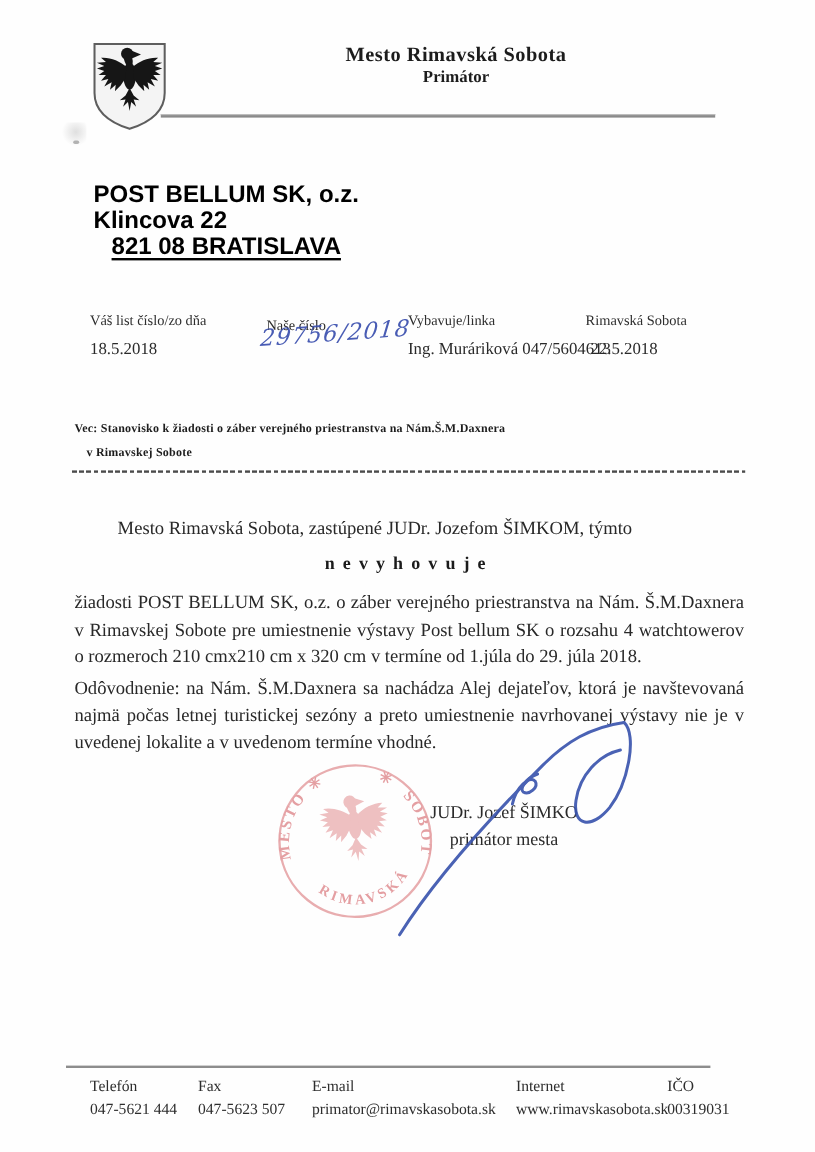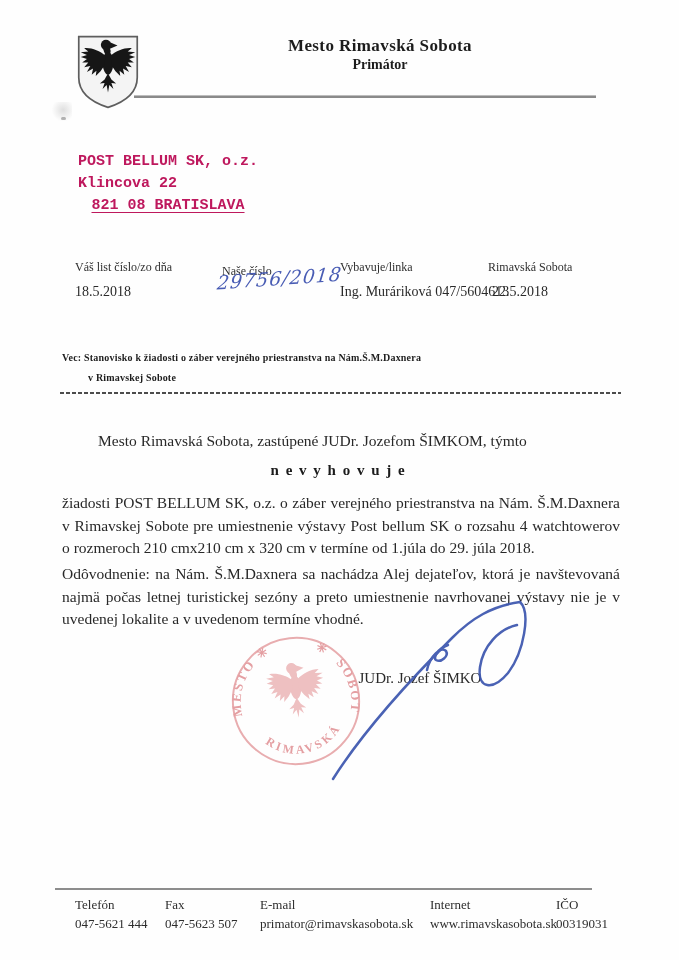--- a/index.html
+++ b/index.html
@@ -14,22 +14,22 @@
   .header-text{left:160px;top:36px;width:440px;text-align:center;color:#1c1c1c;}
   .header-org{font-size:17px;font-weight:bold;letter-spacing:.4px;}
   .header-dept{font-size:14px;font-weight:bold;margin-top:1px;}
   .header-addr{font-size:14.5px;font-weight:bold;margin-top:2px;letter-spacing:.3px;}
   .header-rule{left:134px;top:95px;width:462px;height:2px;background:#8a8a8a;border-top:1px solid #bdbdbd;}
   
   .artifact1{left:50px;top:102px;width:22px;height:20px;
     background:radial-gradient(circle at 60% 40%, rgba(130,130,130,.25), rgba(130,130,130,0) 65%);}
   .artifact2{left:61px;top:117px;width:5px;height:3px;background:rgba(95,95,95,.45);border-radius:2px;}
   
-  .recipient{left:78px;top:151px;font-family:Liberation Mono, monospace;font-weight:bold;
-    font-size:15px;line-height:22px;color:#be185d;}
+  .recipient{left:78px;top:151px;font-family:Liberation Sans, sans-serif;font-weight:bold;
+    font-size:20px;line-height:22px;color:#000000;}
   .recipient .underlined{text-decoration:underline;text-underline-offset:3px;text-align:center;}
   
   .ref-label{font-size:12px;color:#2e2e2e;}
   .ref-value{font-size:14px;color:#2a2a2a;}
   .handwritten{
     font-family:"DejaVu Serif",serif;font-style:italic;font-size:19px;color:#3a4fae;
     transform:rotate(-4deg) skewX(-10deg);letter-spacing:1px;opacity:.92;
   }
   
   .subject{font-size:10px;font-weight:bold;color:#1d1d1d;letter-spacing:.2px;}
@@ -94,21 +94,21 @@
   <div class="abs ref-label" style="left:222px;top:264px">Naše číslo</div>
   <div class="abs handwritten" style="left:217px;top:267px">29756/2018</div>
 
   <div class="abs ref-label" style="left:340px;top:260px">Vybavuje/linka</div>
   <div class="abs ref-value" style="left:340px;top:284px">Ing. Muráriková 047/5604613</div>
 
   <div class="abs ref-label" style="left:488px;top:260px">Rimavská Sobota</div>
   <div class="abs ref-value" style="left:492px;top:284px">22.5.2018</div>
 
   <div class="abs subject" style="left:62px;top:352px;width:560px">Vec: Stanovisko k žiadosti o záber verejného priestranstva na Nám.Š.M.Daxnera</div>
-  <div class="abs subject" style="left:88px;top:372px;width:520px">v Rimavskej Sobote</div>
+  <div class="abs subject" style="left:72px;top:372px;width:520px">v Rimavskej Sobote</div>
   <div class="abs dashed-rule"></div>
 
   <div class="abs body-text" style="left:62px;top:430px;width:558px;text-indent:36px">Mesto Rimavská Sobota, zastúpené JUDr. Jozefom ŠIMKOM, týmto</div>
 
   <div class="abs verdict">nevyhovuje</div>
 
   <div class="abs body-text justified" style="left:62px;top:492px;width:558px">žiadosti POST BELLUM SK, o.z. o záber verejného priestranstva na Nám. Š.M.Daxnera v Rimavskej Sobote pre umiestnenie výstavy Post bellum SK o rozsahu 4 watchtowerov o rozmeroch 210 cmx210 cm x 320 cm v termíne od 1.júla do 29. júla 2018.</div>
 
   <div class="abs body-text justified" style="left:62px;top:563px;width:558px">Odôvodnenie: na Nám. Š.M.Daxnera sa nachádza Alej dejateľov, ktorá je navštevovaná najmä počas letnej turistickej sezóny a preto umiestnenie navrhovanej výstavy nie je v uvedenej lokalite a v uvedenom termíne  vhodné.</div>
 
@@ -127,20 +127,21 @@
         <textPath href="#stamp-arc-top" startOffset="74%">SOBOTA</textPath>
       </text>
       <text font-family="Liberation Serif, serif" font-weight="bold" font-size="12" letter-spacing="3" fill="#e08f93">
         <textPath href="#stamp-arc-bottom" startOffset="10%">RIMAVSKÁ</textPath>
       </text>
     </g>
   </svg>
 
   <div class="abs sig-name-block">
     <div>JUDr. Jozef ŠIMKO</div>
+    <div>primátor mesta</div>
   </div>
 
   <svg class="abs sig-overlay" viewBox="0 0 679 960">
     <g fill="none" stroke="#3b55ae" stroke-width="2.5" stroke-linecap="round" opacity="0.92">
       <path d="M333,779 C362,733 404,686 452,638 C472,618 492,606 520,602"></path>
       <path d="M520,602 C531,612 524,652 508,673 C493,691 477,689 480,667 C483,646 499,629 517,625"></path>
       <path d="M427,670 C430,656 441,646 446,651 C449,656 441,663 436,660 C433,658 437,649 448,645"></path>
     </g>
   </svg>
 

